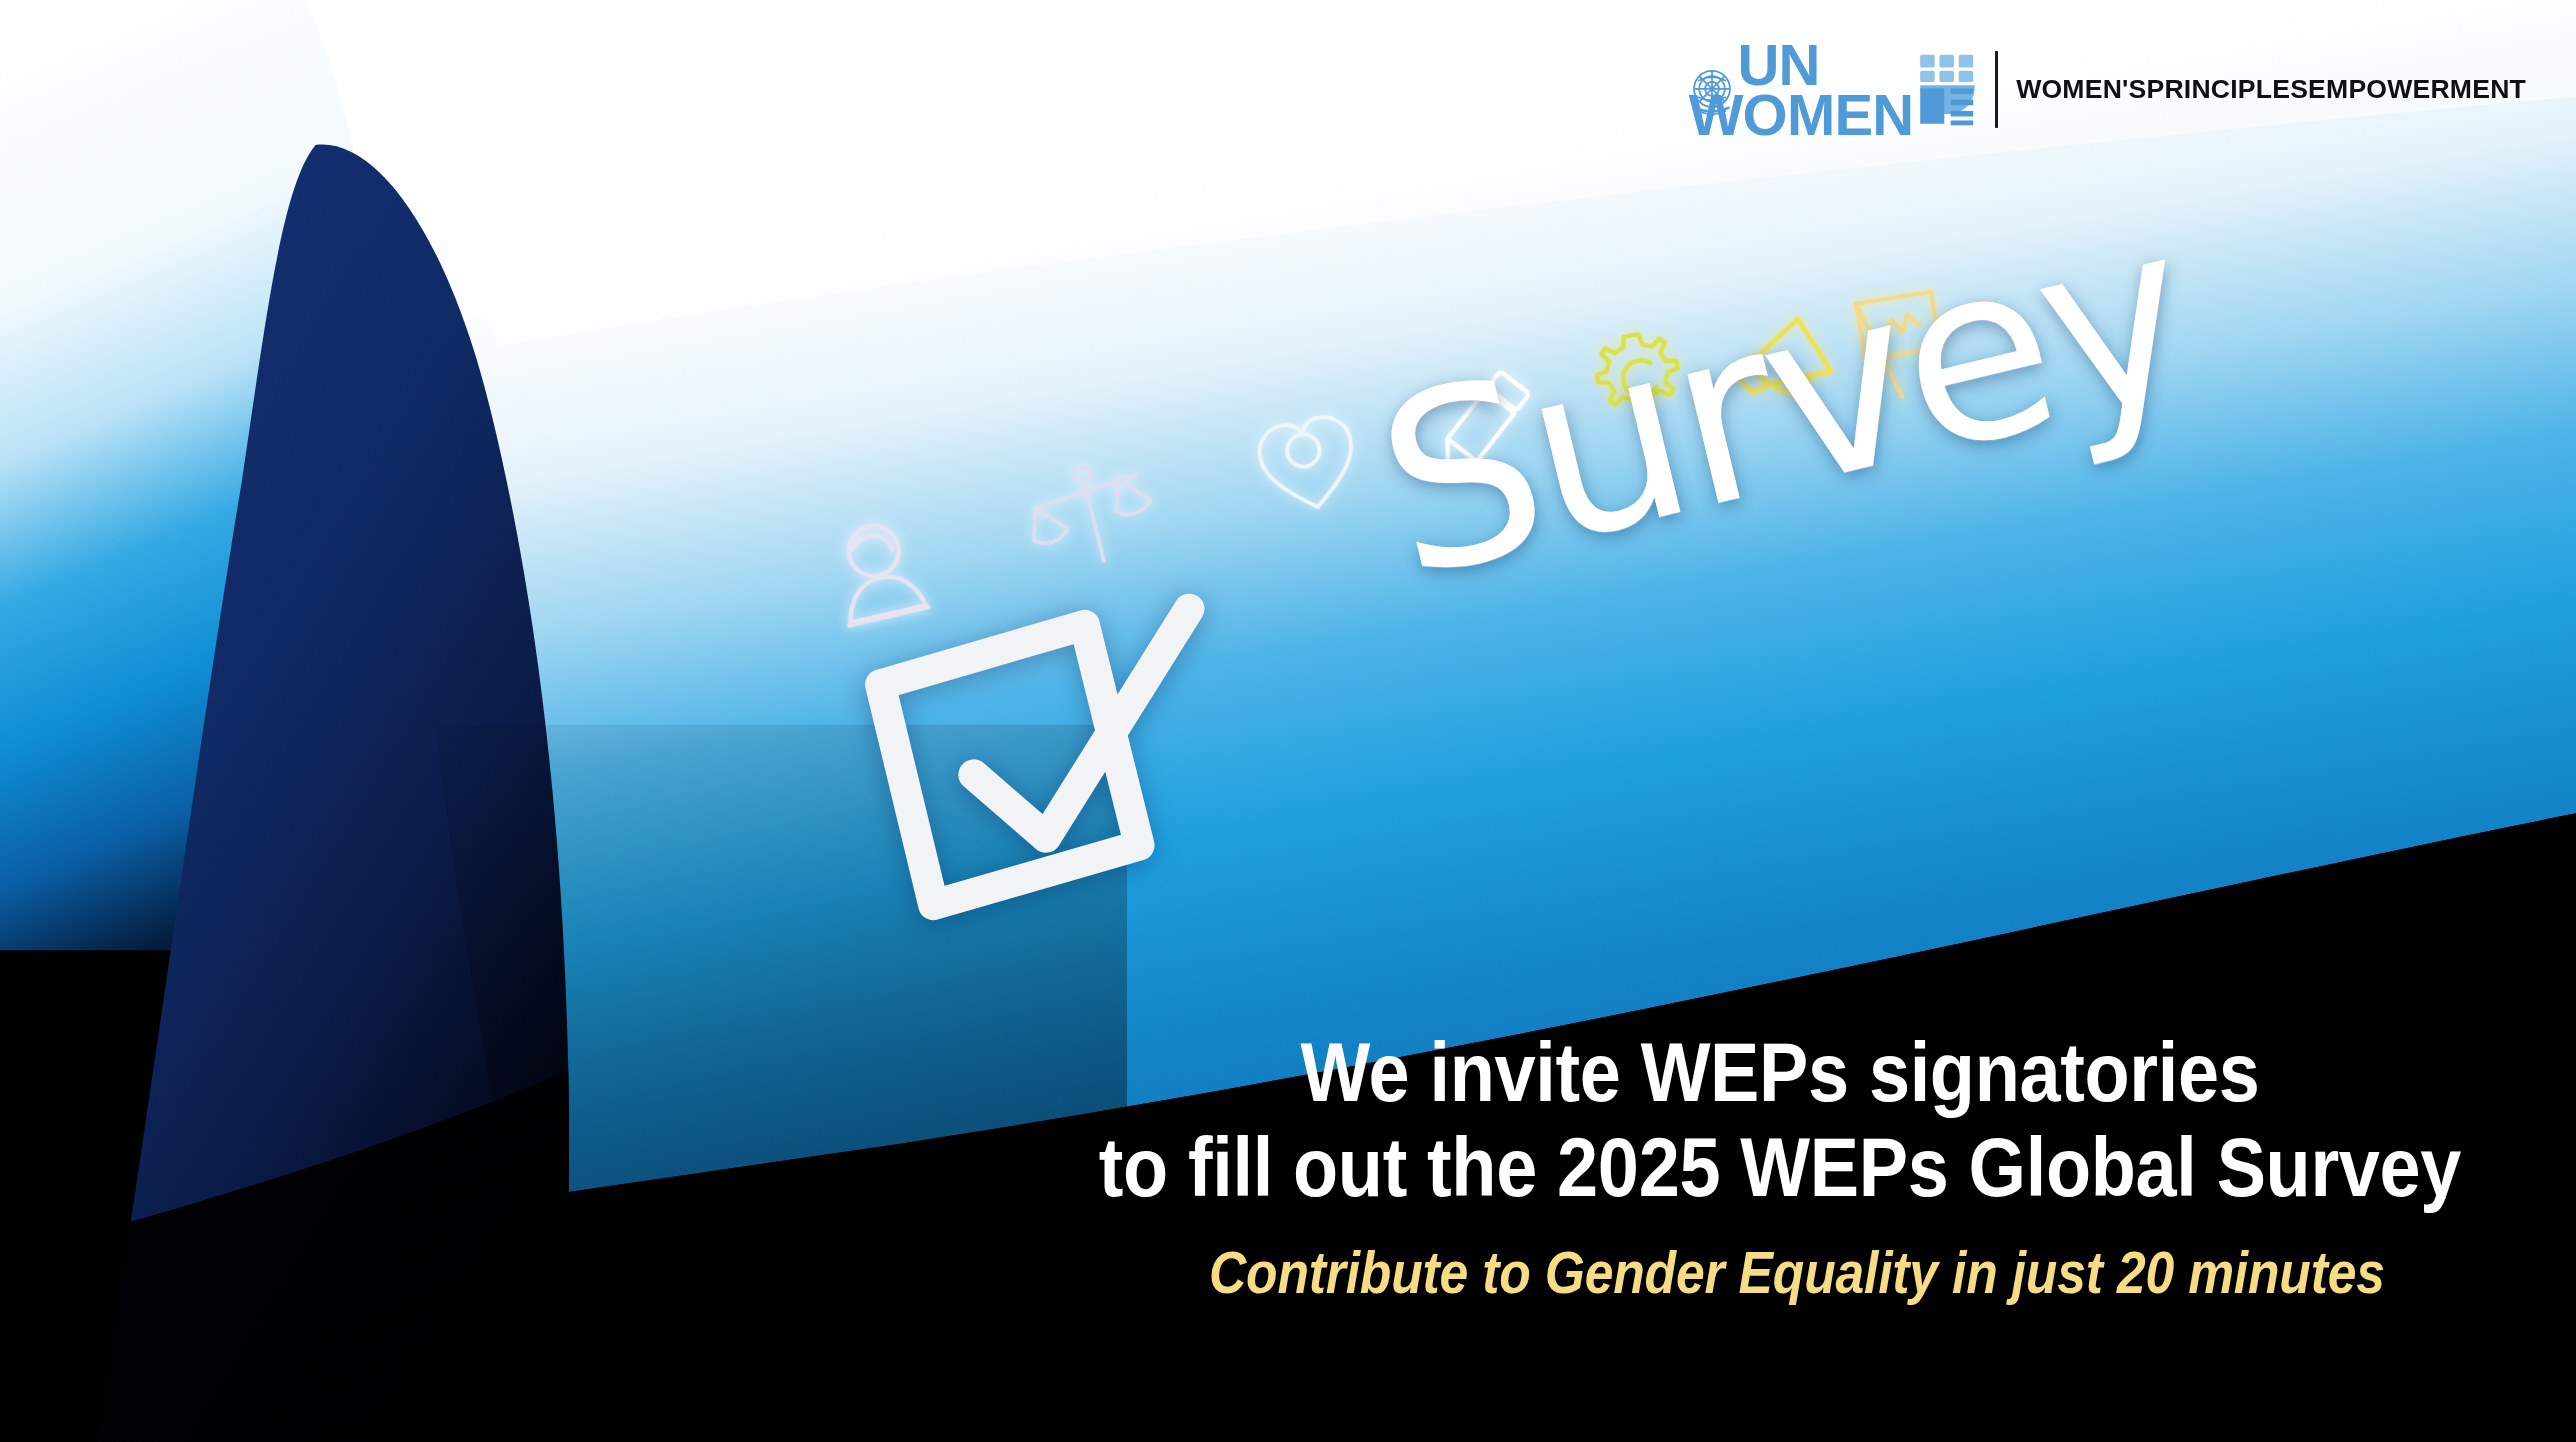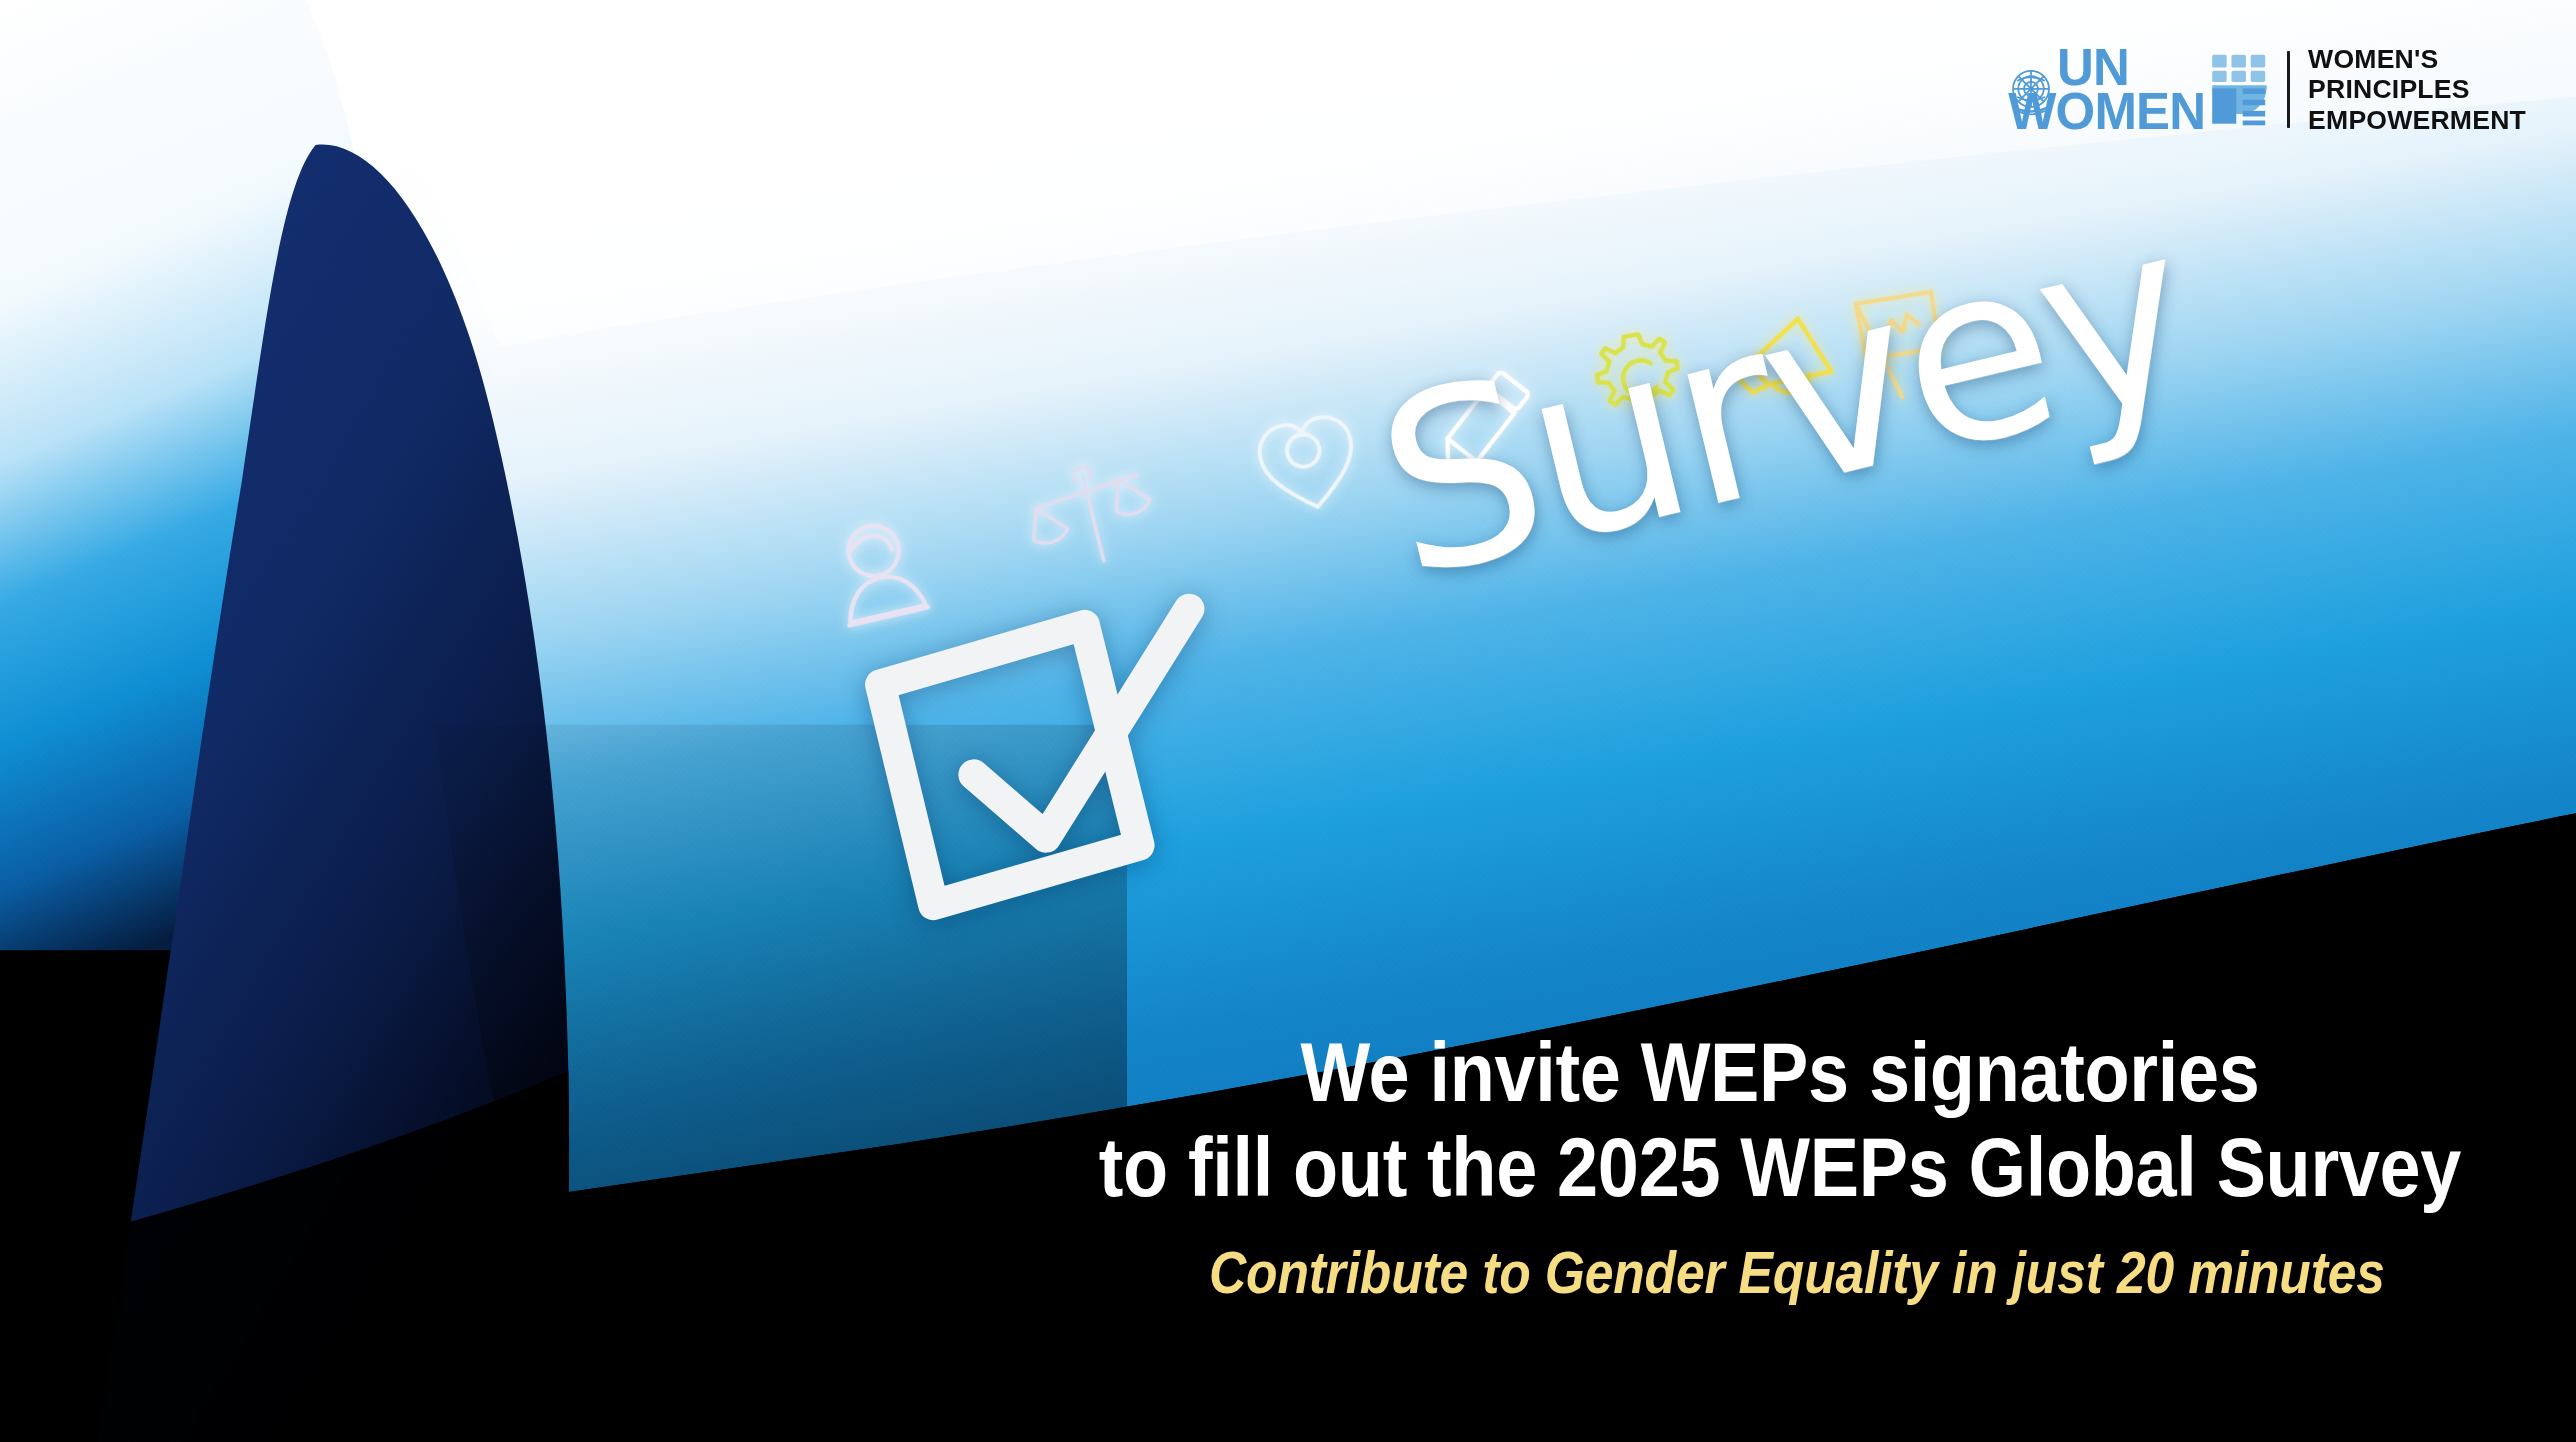--- a/index.html
+++ b/index.html
@@ -72,32 +72,32 @@
     gap:17.7px;
     height:95px;
   }
   .logo-unwomen{display:flex;align-items:center;gap:0;}
   .un-emblem{width:58px;height:58px;flex:0 0 auto;}
   .unwomen-text{
     display:flex;flex-direction:column;
     line-height:.86;
     color:#4f9ad7;
     font-weight:700;
-    font-size:51px;
+    font-size:58px;
     letter-spacing:-0.8px;
     font-family:"Liberation Sans","DejaVu Sans",sans-serif;
   }
   .unwomen-text .l1{margin-left:-3.2px;}
   .unwomen-text .l2{margin-left:-52px;}
   .wep-mark{width:61px;height:74px;margin-left:3.2px;}
   .logo-divider{
     width:3.2px;height:77px;background:#1a1a1a;border-radius:0.8px;
   }
   .wep-text{
-    display:flex;flex-direction:column;
+    display:flex;flex-direction:row;
     color:#111111;
     font-weight:700;
     font-size:26.6px;
     line-height:1.14;
     letter-spacing:0.2px;
     font-family:"Liberation Sans","DejaVu Sans",sans-serif;
   }
 
   
   .headline{

